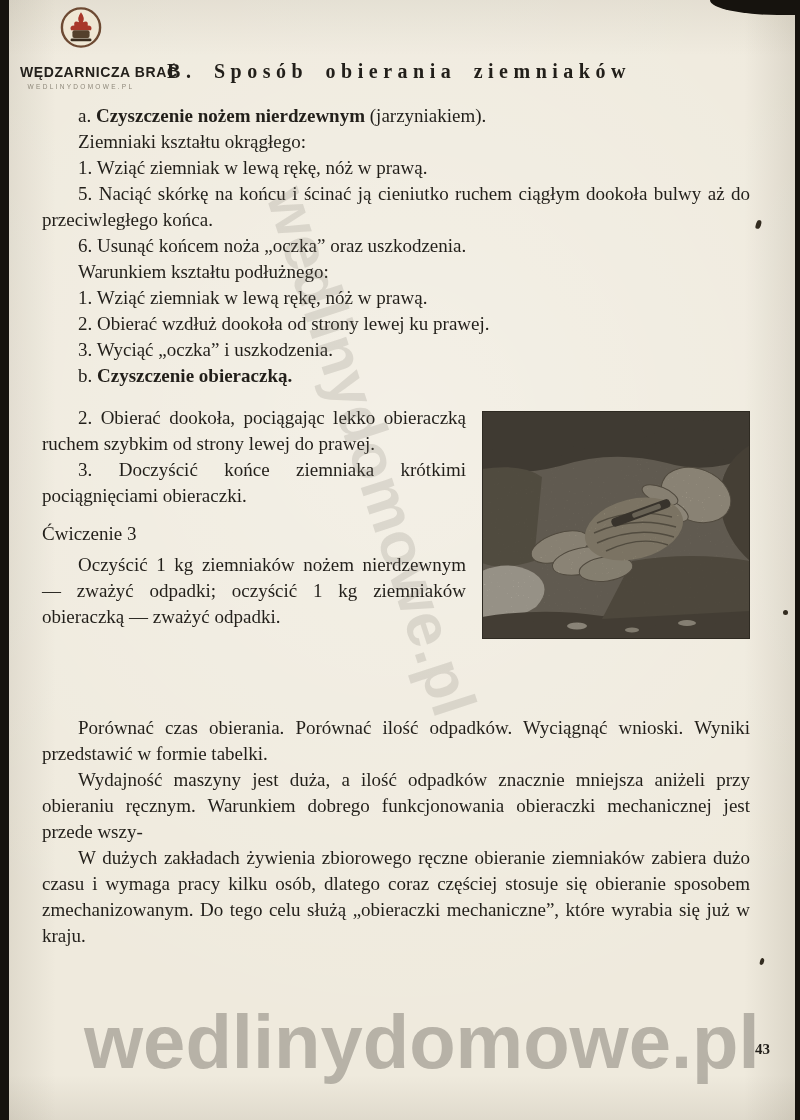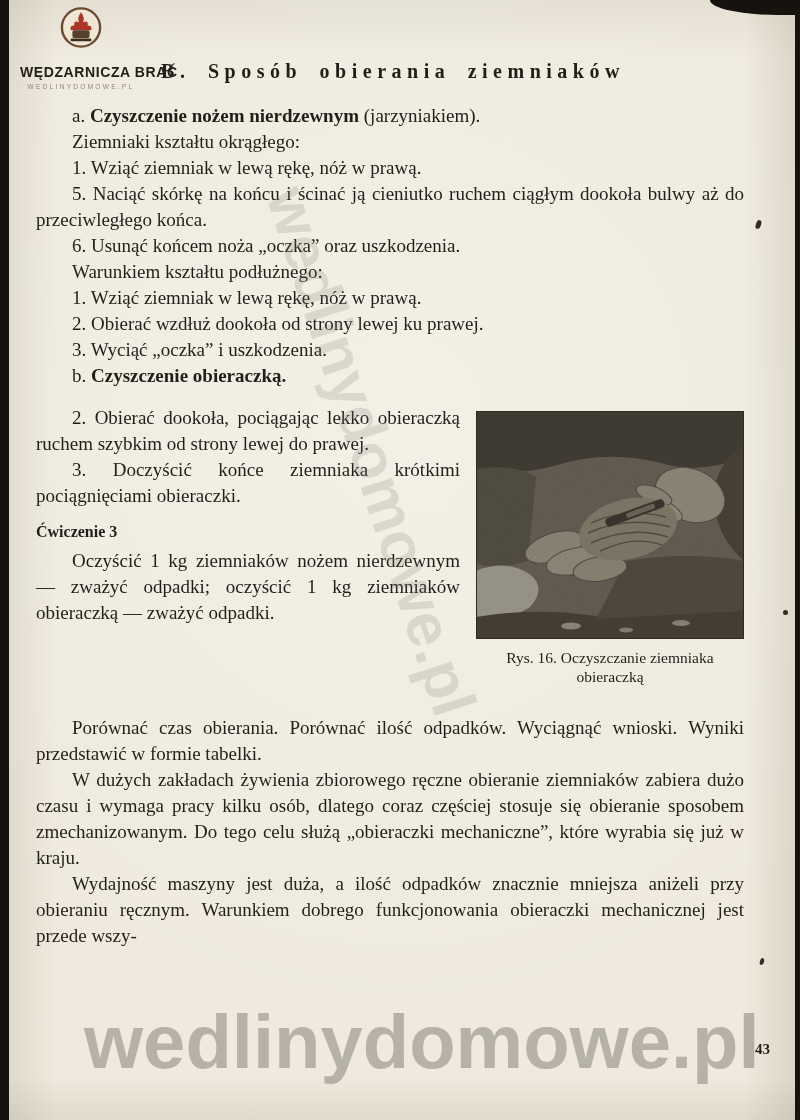--- a/index.html
+++ b/index.html
@@ -31,36 +31,36 @@
   .speck.s2 { left: 783px; top: 610px; width: 5px; height: 5px; border-radius: 50%; }
   .speck.s3 { left: 760px; top: 958px; width: 4px; height: 7px; border-radius: 50% 50% 60% 40%; transform: rotate(14deg); }
 
   
   .logo { position: absolute; left: 20px; top: 5px; width: 122px; text-align: center; font-family: "Liberation Sans", sans-serif; }
   .logo-emblem { width: 42px; height: 45px; display: block; margin: 0 auto; }
   .logo-title { font-size: 14px; font-weight: bold; letter-spacing: 0.6px; color: #23201b; margin-top: 14px; white-space: nowrap; }
   .logo-sub   { font-size: 6.5px; letter-spacing: 2.3px; color: #8e887a; margin-top: 3px; white-space: nowrap; }
 
   
-  .content { position: absolute; left: 36px; top: 60px; width: 708px; }
+  .content { position: absolute; left: 42px; top: 60px; width: 708px; }
   .main-title {
     font-size: 20px; font-weight: bold; text-align: center;
     letter-spacing: 5.5px; word-spacing: 7px;
     margin: 0 0 20px 6px; white-space: nowrap;
   }
   p.body-text { margin: 0; font-size: 19px; line-height: 26px; text-align: justify; text-indent: 36px; }
   .gap-sm { margin-top: 4px; }
   .gap-md { margin-top: 14px; }
 
   .figure-row { position: relative; margin-top: 16px; min-height: 310px; }
   .narrow { width: 424px; }
   .figure { position: absolute; right: 0; top: 6px; width: 268px; margin: 0; }
   .figure-img { width: 268px; height: 228px; display: block; }
   .figure-caption { font-size: 15.5px; line-height: 19px; text-align: center; margin-top: 9px; text-indent: 0; }
-  .exercise-heading { font-size: 16px; font-weight: bold; margin: 14px 0 7px 0; }
+  .exercise-heading { font-size: 19px; font-weight: normal; margin: 14px 0 7px 0; }
 
   .page-number { position: absolute; right: 30px; bottom: 62px; font-size: 15px; font-weight: bold; }
 
   .wm-diag {
     position: absolute; left: 320px; top: 178px;
     transform: rotate(72deg); transform-origin: 0 0;
     font-family: "Liberation Sans", sans-serif; font-weight: bold;
     font-size: 62px; color: rgba(125,120,108,0.20); white-space: nowrap;
     pointer-events: none; z-index: 3;
   }
@@ -154,24 +154,23 @@
             <path d="M115,132 Q155,114 192,126"></path>
             <path d="M124,140 Q158,124 186,134"></path>
           </g>
           <g transform="rotate(-20 160 102)">
             <rect x="128" y="97" width="62" height="9" rx="4" fill="#2c2820"></rect>
             <rect x="150" y="99" width="30" height="5" rx="2" fill="#8d8674"></rect>
           </g>
           <rect width="268" height="228" filter="url(#grain)" opacity="0.5"></rect>
           <rect x="0.5" y="0.5" width="267" height="227" fill="none" stroke="#2e2a22" stroke-width="1"></rect>
         </svg>
-        <figcaption class="figure-caption">Rys. 16. Oczyszczanie ziemniaka obieraczką</figcaption>
       </figure>
     </div>
 
     <p class="body-text gap-sm">Porównać czas obierania. Porównać ilość odpadków. Wyciągnąć wnioski. Wyniki przedstawić w formie tabelki.</p>
+    <p class="body-text">Wydajność maszyny jest duża, a ilość odpadków znacznie mniejsza aniżeli przy obieraniu ręcznym. Warunkiem dobrego funkcjonowania obieraczki mechanicznej jest przede wszy-</p>
     <p class="body-text gap-md">W dużych zakładach żywienia zbiorowego ręczne obieranie ziemniaków zabiera dużo czasu i wymaga pracy kilku osób, dlatego coraz częściej stosuje się obieranie sposobem zmechanizowanym. Do tego celu służą „obieraczki mechaniczne”, które wyrabia się już w kraju.</p>
-    <p class="body-text">Wydajność maszyny jest duża, a ilość odpadków znacznie mniejsza aniżeli przy obieraniu ręcznym. Warunkiem dobrego funkcjonowania obieraczki mechanicznej jest przede wszy-</p>
 
   </div>
 
   <div class="page-number">43</div>
 </div>
 
 </body></html>

